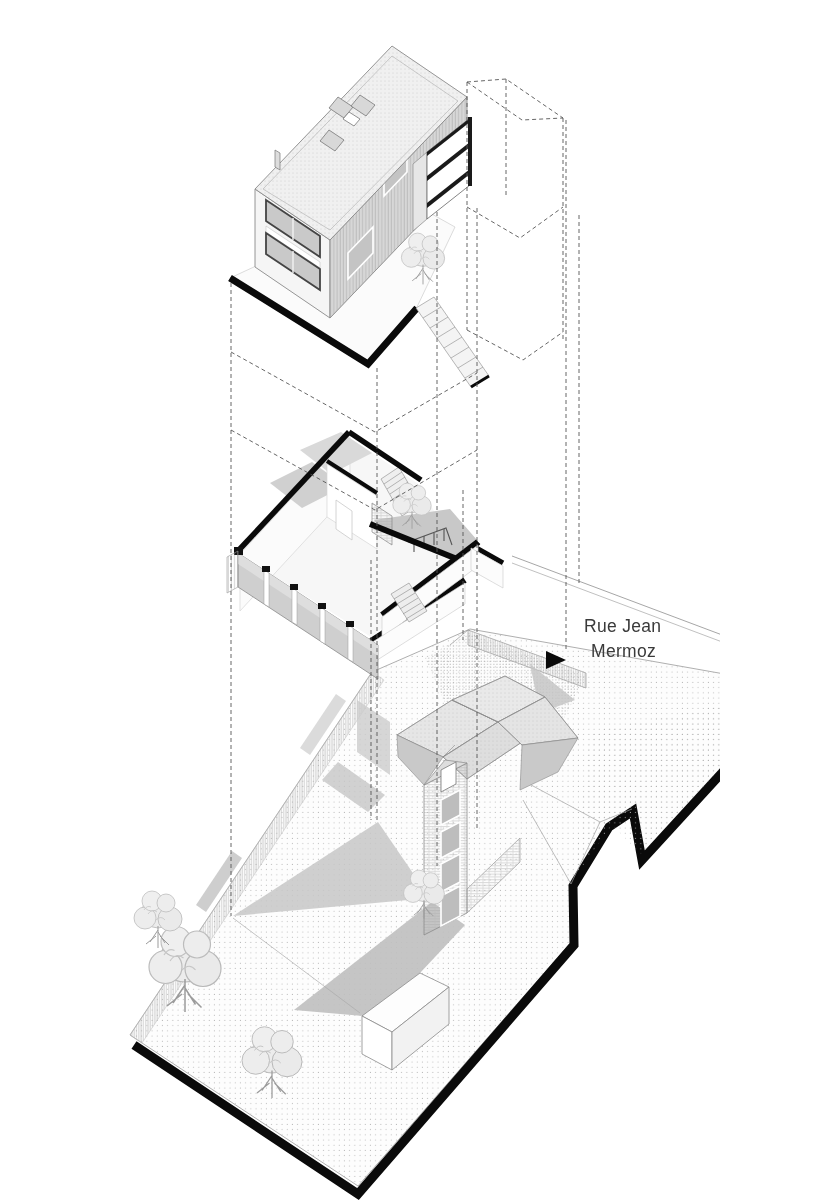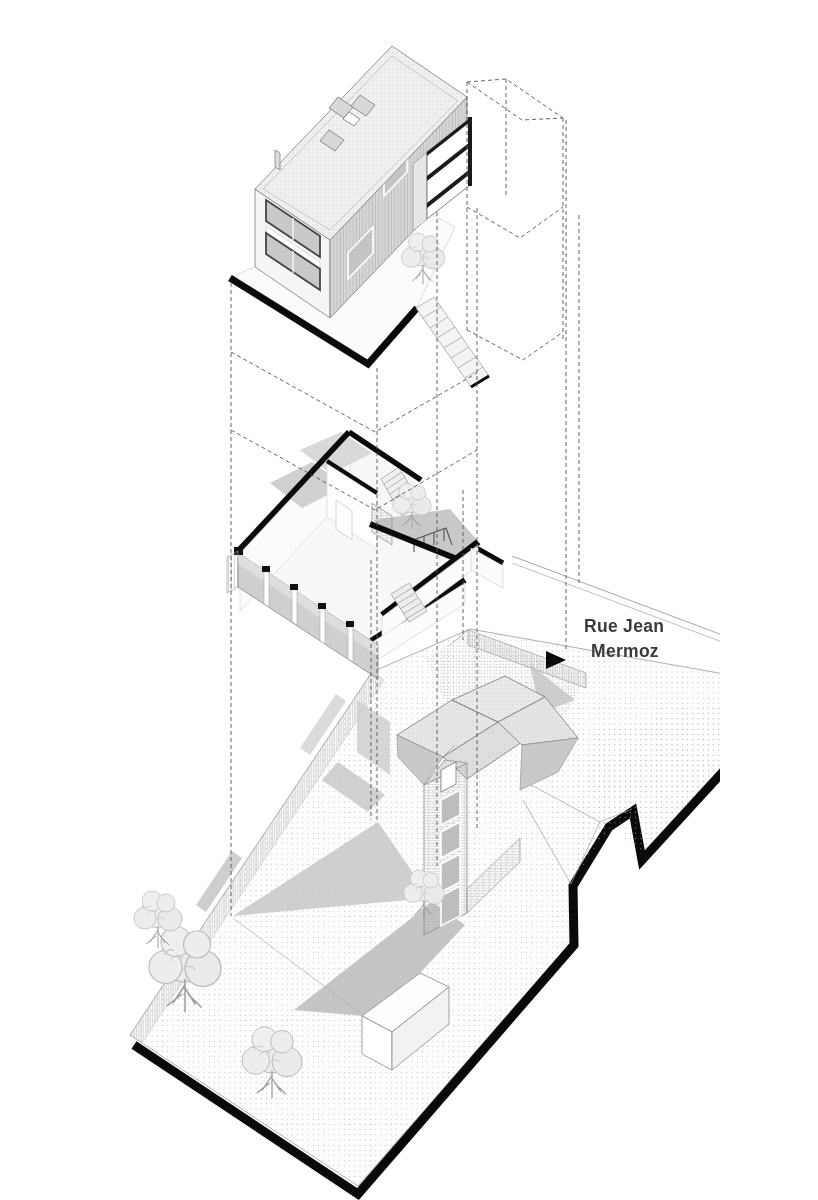--- a/index.html
+++ b/index.html
@@ -1,17 +1,17 @@
 <!DOCTYPE html>
 <html><head>
 <meta charset="utf-8">
 <style>
   html,body{margin:0;padding:0;background:#ffffff;}
   #stage{position:relative;width:720px;height:1200px;background:#ffffff;overflow:hidden;
-         font-family:"Liberation Sans", sans-serif;font-weight:bold;}
+         font-family:"Liberation Sans", sans-serif;}
   svg{display:block}
   text.street-label{font-family:"Liberation Sans", sans-serif;font-size:17.5px;fill:#3a3a3a;letter-spacing:.3px;}
 </style>
 </head>
 <body>
 
 <div id="stage">
 <svg width="818" height="1200" viewBox="0 0 818 1200">
   <defs>
     <pattern id="dots" width="5.2" height="5.2" patternUnits="userSpaceOnUse">

